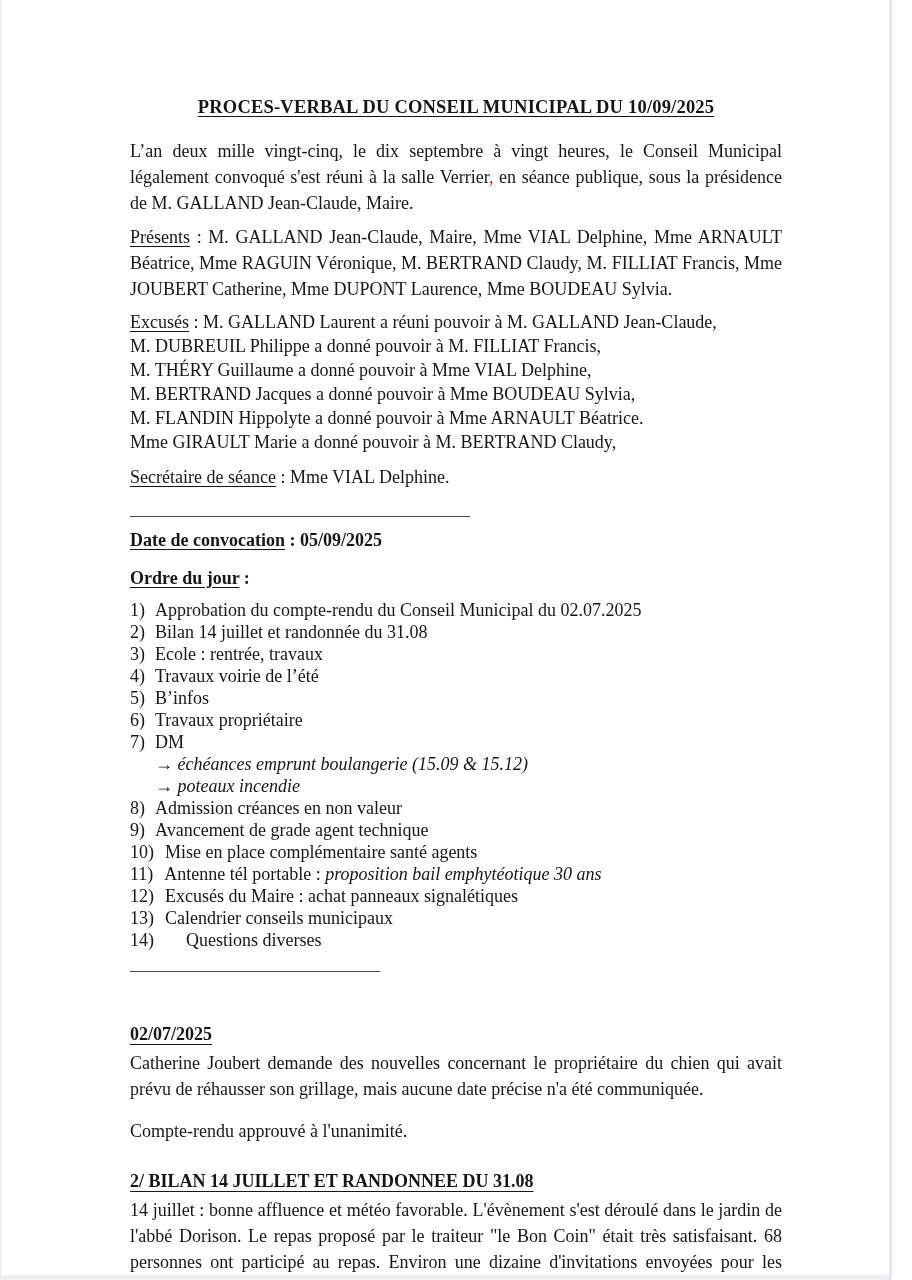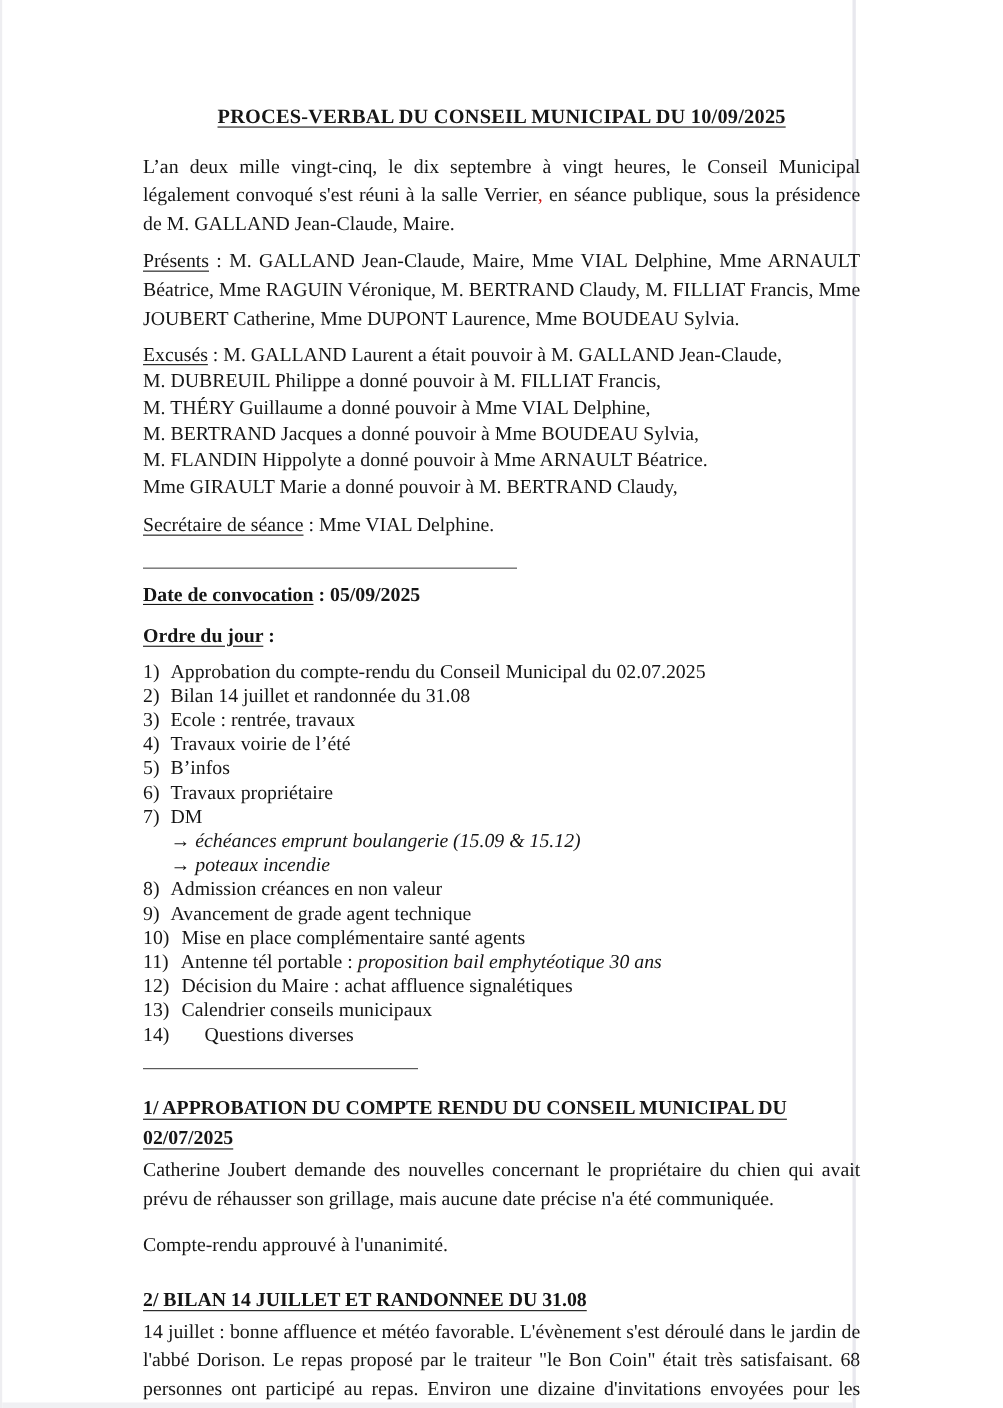--- a/index.html
+++ b/index.html
@@ -5,21 +5,21 @@
   * { margin: 0; padding: 0; box-sizing: border-box; }
   html, body {
     width: 912px; height: 1280px;
     background: #ffffff;
     font-family: "Liberation Serif", "DejaVu Serif", serif;
     color: #161616;
     overflow: hidden;
   }
   .page {
     position: relative;
-    width: 778px; height: 1280px;
+    width: 892px; height: 1280px;
     background: #ffffff;
     border-left: 2px solid #eeeef1;
     border-right: 3px solid #e8e8ee;
   }
   .bottom-bar {
     position: absolute;
     left: 0; bottom: 0;
     width: 100%; height: 5px;
     background: #f0f0f3;
   }
@@ -79,21 +79,21 @@
 <div class="page">
   <div class="content">
 
     <div class="doc-title">PROCES-VERBAL DU CONSEIL MUNICIPAL DU 10/09/2025</div>
 
     <p class="para mt-intro"><span>L’an deux mille vingt-cinq, le dix septembre à vingt heures, le Conseil Municipal légalement convoqué s'est réuni à la salle Verrier</span><span class="red" id="red-comma" style="color: rgb(204, 17, 17);">,</span><span> en séance publique, sous la présidence de M. GALLAND Jean-Claude, Maire.</span></p>
 
     <p class="para mt-presents"><span class="u">Présents</span><span> : M. GALLAND Jean-Claude, Maire, Mme VIAL Delphine, Mme ARNAULT Béatrice, Mme RAGUIN Véronique, M. BERTRAND Claudy, M. FILLIAT Francis, Mme JOUBERT Catherine, Mme DUPONT Laurence, Mme BOUDEAU Sylvia.</span></p>
 
     <div class="mt-excuses">
-      <div><span class="u">Excusés</span><span> : M. GALLAND Laurent a était pouvoir à M. GALLAND Jean-Claude,</span></div>
+      <div><span class="u">Excusés</span><span> : M. GALLAND Laurent a réuni pouvoir à M. GALLAND Jean-Claude,</span></div>
       <div>M. DUBREUIL Philippe a donné pouvoir à M. FILLIAT Francis,</div>
       <div>M. THÉRY Guillaume a donné pouvoir à Mme VIAL Delphine,</div>
       <div>M. BERTRAND Jacques a donné pouvoir à Mme BOUDEAU Sylvia,</div>
       <div>M. FLANDIN Hippolyte a donné pouvoir à Mme ARNAULT Béatrice.</div>
       <div>Mme GIRAULT Marie a donné pouvoir à M. BERTRAND Claudy,</div>
     </div>
 
     <p class="mt-secr"><span class="u">Secrétaire de séance</span><span> : Mme VIAL Delphine.</span></p>
 
     <hr class="sep sep1">
@@ -148,35 +148,35 @@
       <div class="agenda-row two-digit">
           <span class="num">10)</span>
           <span>Mise en place complémentaire santé agents</span>
         </div>
       <div class="agenda-row two-digit">
           <span class="num">11)</span>
           <span><span>Antenne tél portable : </span><span class="it">proposition bail emphytéotique 30 ans</span></span>
         </div>
       <div class="agenda-row two-digit">
           <span class="num">12)</span>
-          <span>Décision du Maire : achat affluence signalétiques</span>
+          <span>Excusés du Maire : achat panneaux signalétiques</span>
         </div>
       <div class="agenda-row two-digit">
           <span class="num">13)</span>
           <span>Calendrier conseils municipaux</span>
         </div>
       <div class="agenda-row extra-indent">
           <span class="num">14)</span>
           <span>Questions diverses</span>
         </div>
     </div>
 
     <hr class="sep sep2">
 
-    <div class="section-heading"><span class="u">1/ APPROBATION DU COMPTE RENDU DU CONSEIL MUNICIPAL DU</span><br><span class="u">02/07/2025</span></div>
+    <div class="section-heading"><br><span class="u">02/07/2025</span></div>
 
     <p class="para mt-p1">Catherine Joubert demande des nouvelles concernant le propriétaire du chien qui avait prévu de réhausser son grillage, mais aucune date précise n'a été communiquée.</p>
 
     <p class="para mt-p2">Compte-rendu approuvé à l'unanimité.</p>
 
     <div class="section-heading mt-h2"><span class="u">2/ BILAN 14 JUILLET ET RANDONNEE DU 31.08</span></div>
 
     <p class="para mt-p1">14 juillet : bonne affluence et météo favorable. L'évènement s'est déroulé dans le jardin de l'abbé Dorison. Le repas proposé par le traiteur "le Bon Coin" était très satisfaisant. 68 personnes ont participé au repas. Environ une dizaine d'invitations envoyées pour les nouveaux arrivants, qui ont pour certains pu venir à l'apéritif et/ou au repas.</p>
 
   </div>

